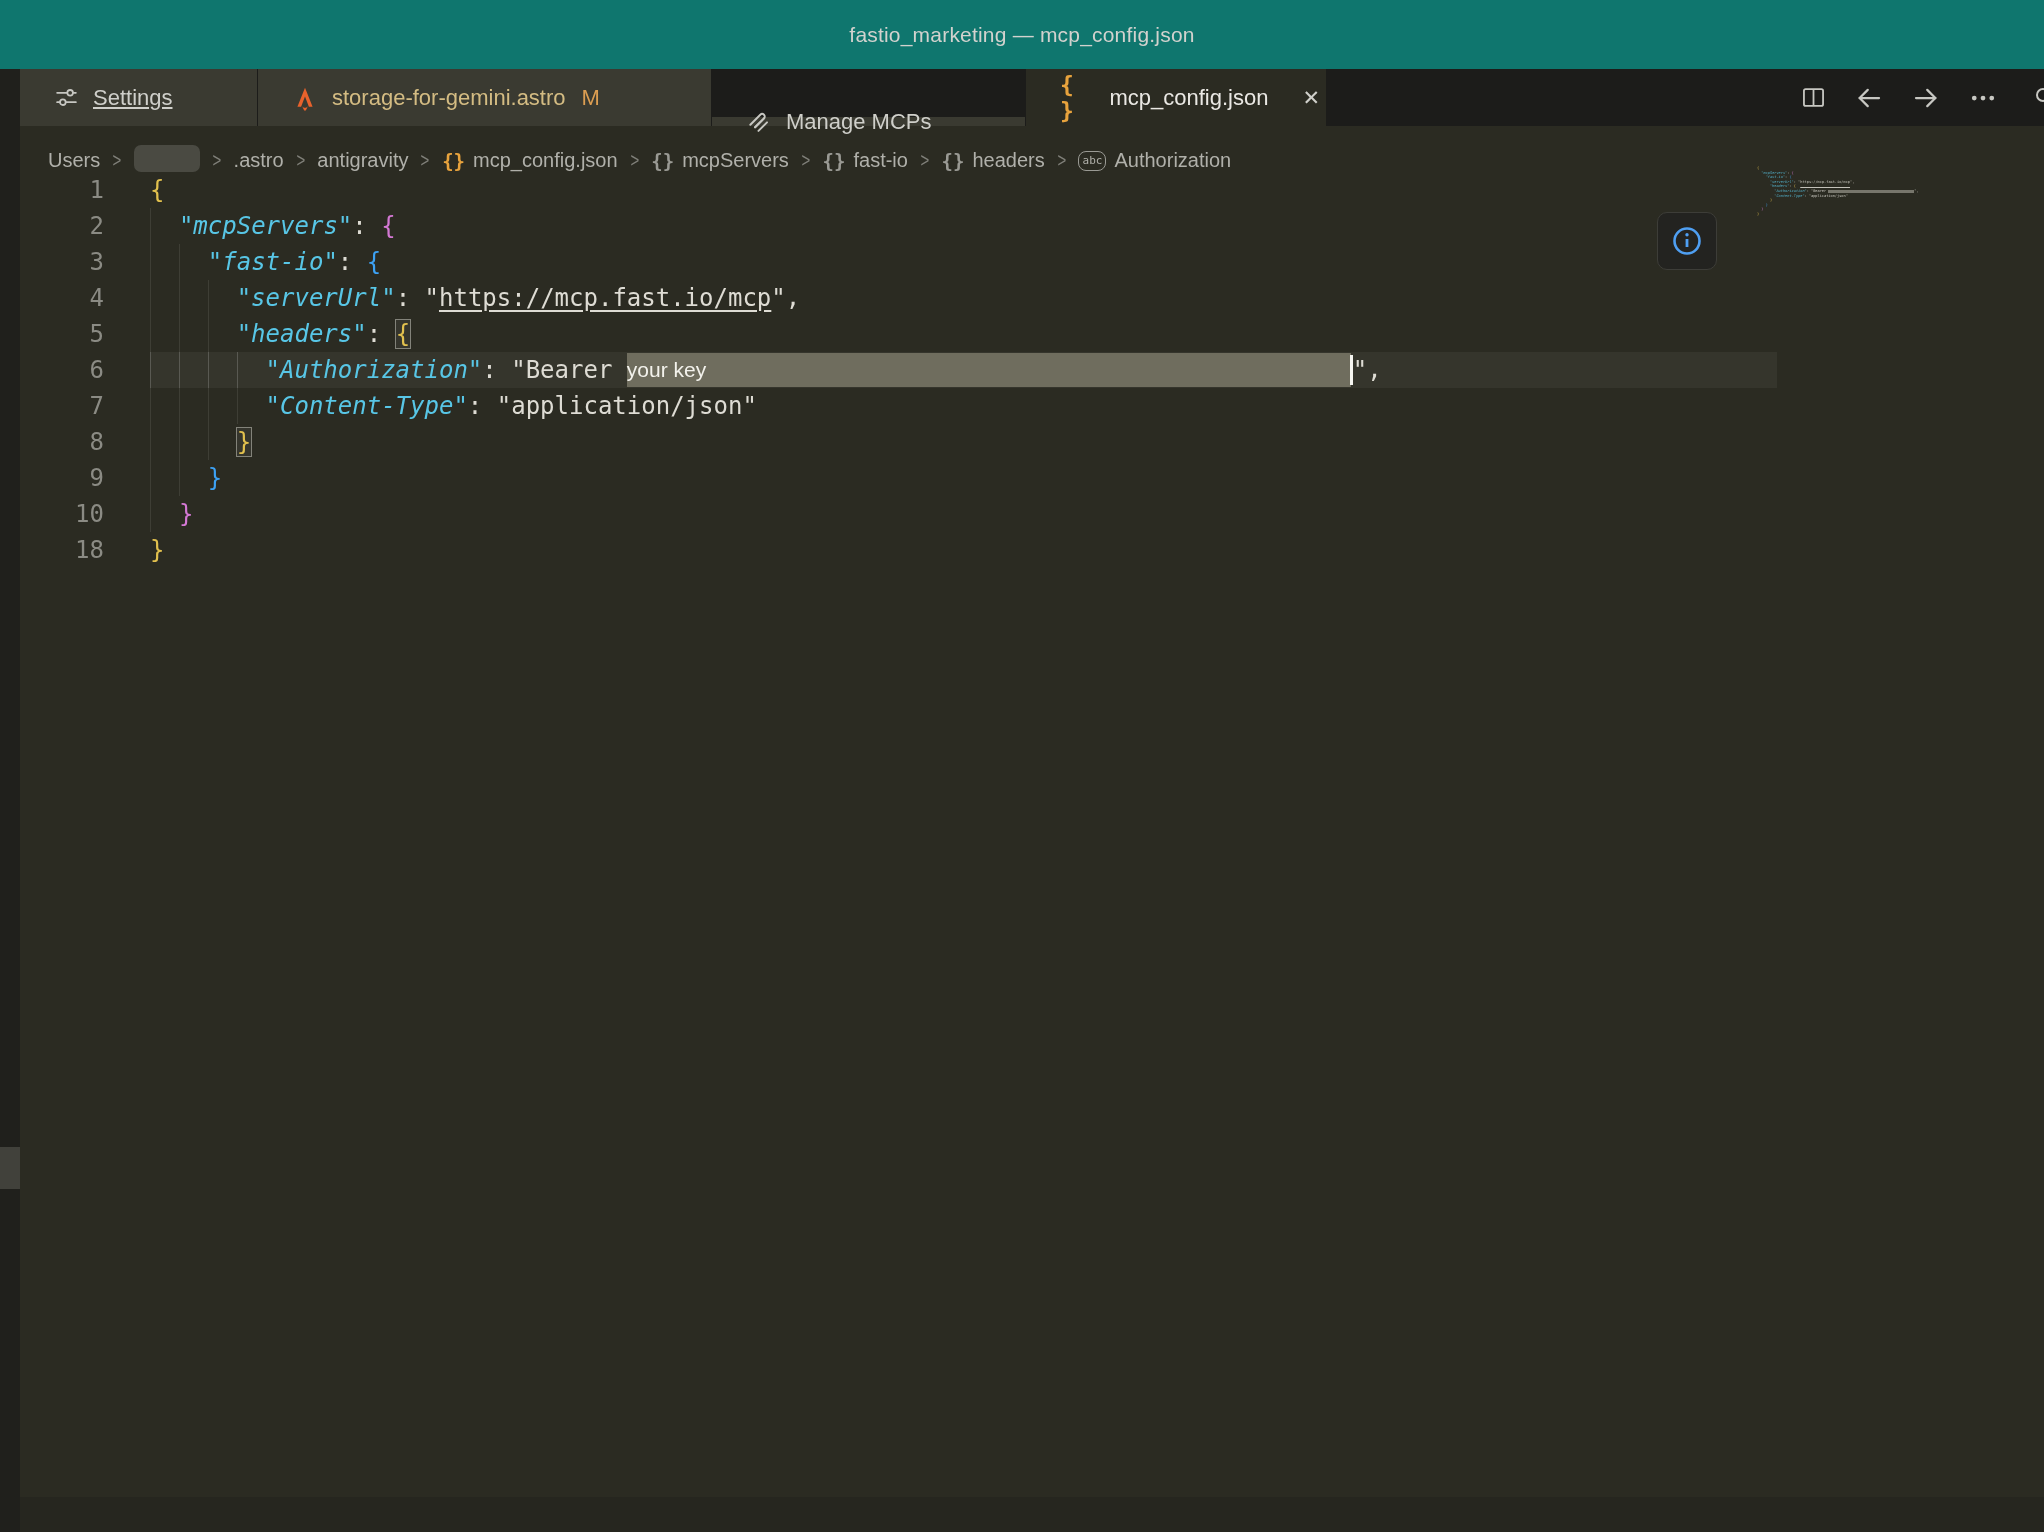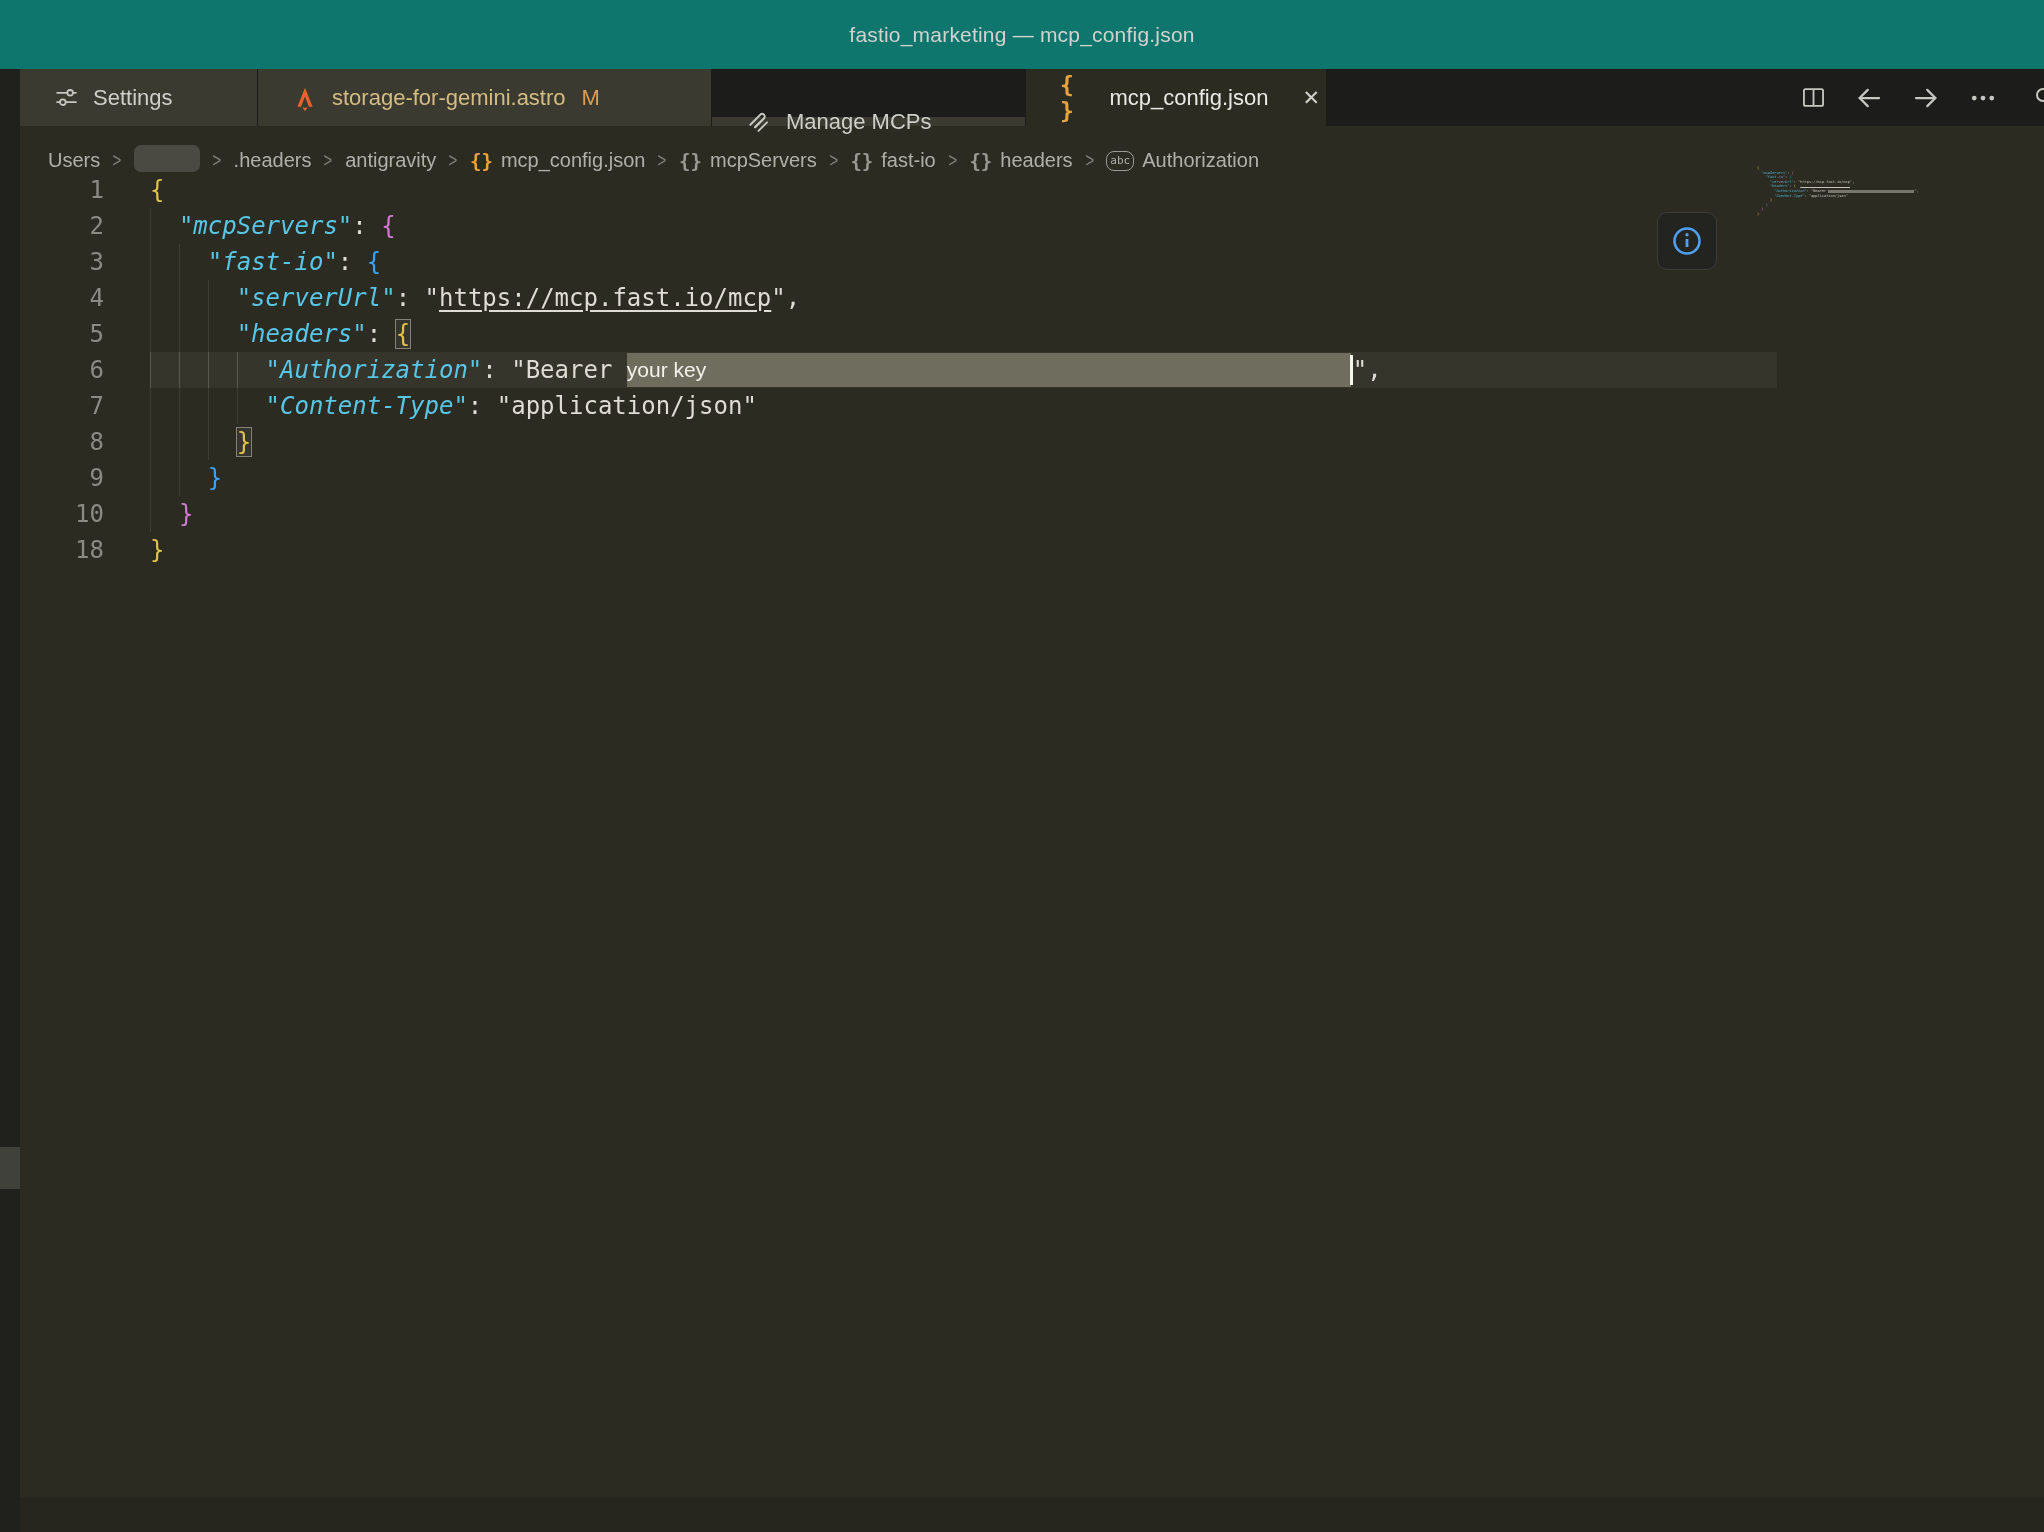--- a/index.html
+++ b/index.html
@@ -94,21 +94,21 @@
 
 <div class="titlebar">
   <span>fastio_marketing — mcp_config.json</span>
 </div>
 
 <div class="leftstrip"></div>
 <div class="leftnotch"></div>
 
 <div class="tabbar">
   <div class="tabs">
-      <div class="tab" style="width: 237px;">
+      <div class="tab" style="width: 237px; text-decoration: underline;">
         <span class="tabicon">
           <svg width="25" height="25" viewBox="0 0 24 24" fill="none" stroke="#c7c7c2" stroke-width="1.7" stroke-linecap="round">
             <line x1="3" y1="7.5" x2="21" y2="7.5"></line>
             <circle cx="15.5" cy="7.5" r="2.7" fill="#3a3a31"></circle>
             <line x1="3" y1="16.5" x2="21" y2="16.5"></line>
             <circle cx="8.5" cy="16.5" r="2.7" fill="#3a3a31"></circle>
           </svg>
         </span>
         <span>Settings</span>
       </div>
@@ -169,21 +169,21 @@
 <div class="edgedot"></div>
 
 <div class="breadcrumb">
     <span class="crumb">
       <span>Users</span>
     </span>
     <span class="sep">&gt;</span>
     <span class="userchip"></span>
     <span class="sep">&gt;</span>
     <span class="crumb">
-      <span>.headers</span>
+      <span>.astro</span>
     </span>
     <span class="sep">&gt;</span>
     <span class="crumb">
       <span>antigravity</span>
     </span>
     <span class="sep">&gt;</span>
     <span class="crumb">
       <span class="bicon orange">{}</span>
       <span>mcp_config.json</span>
     </span>

